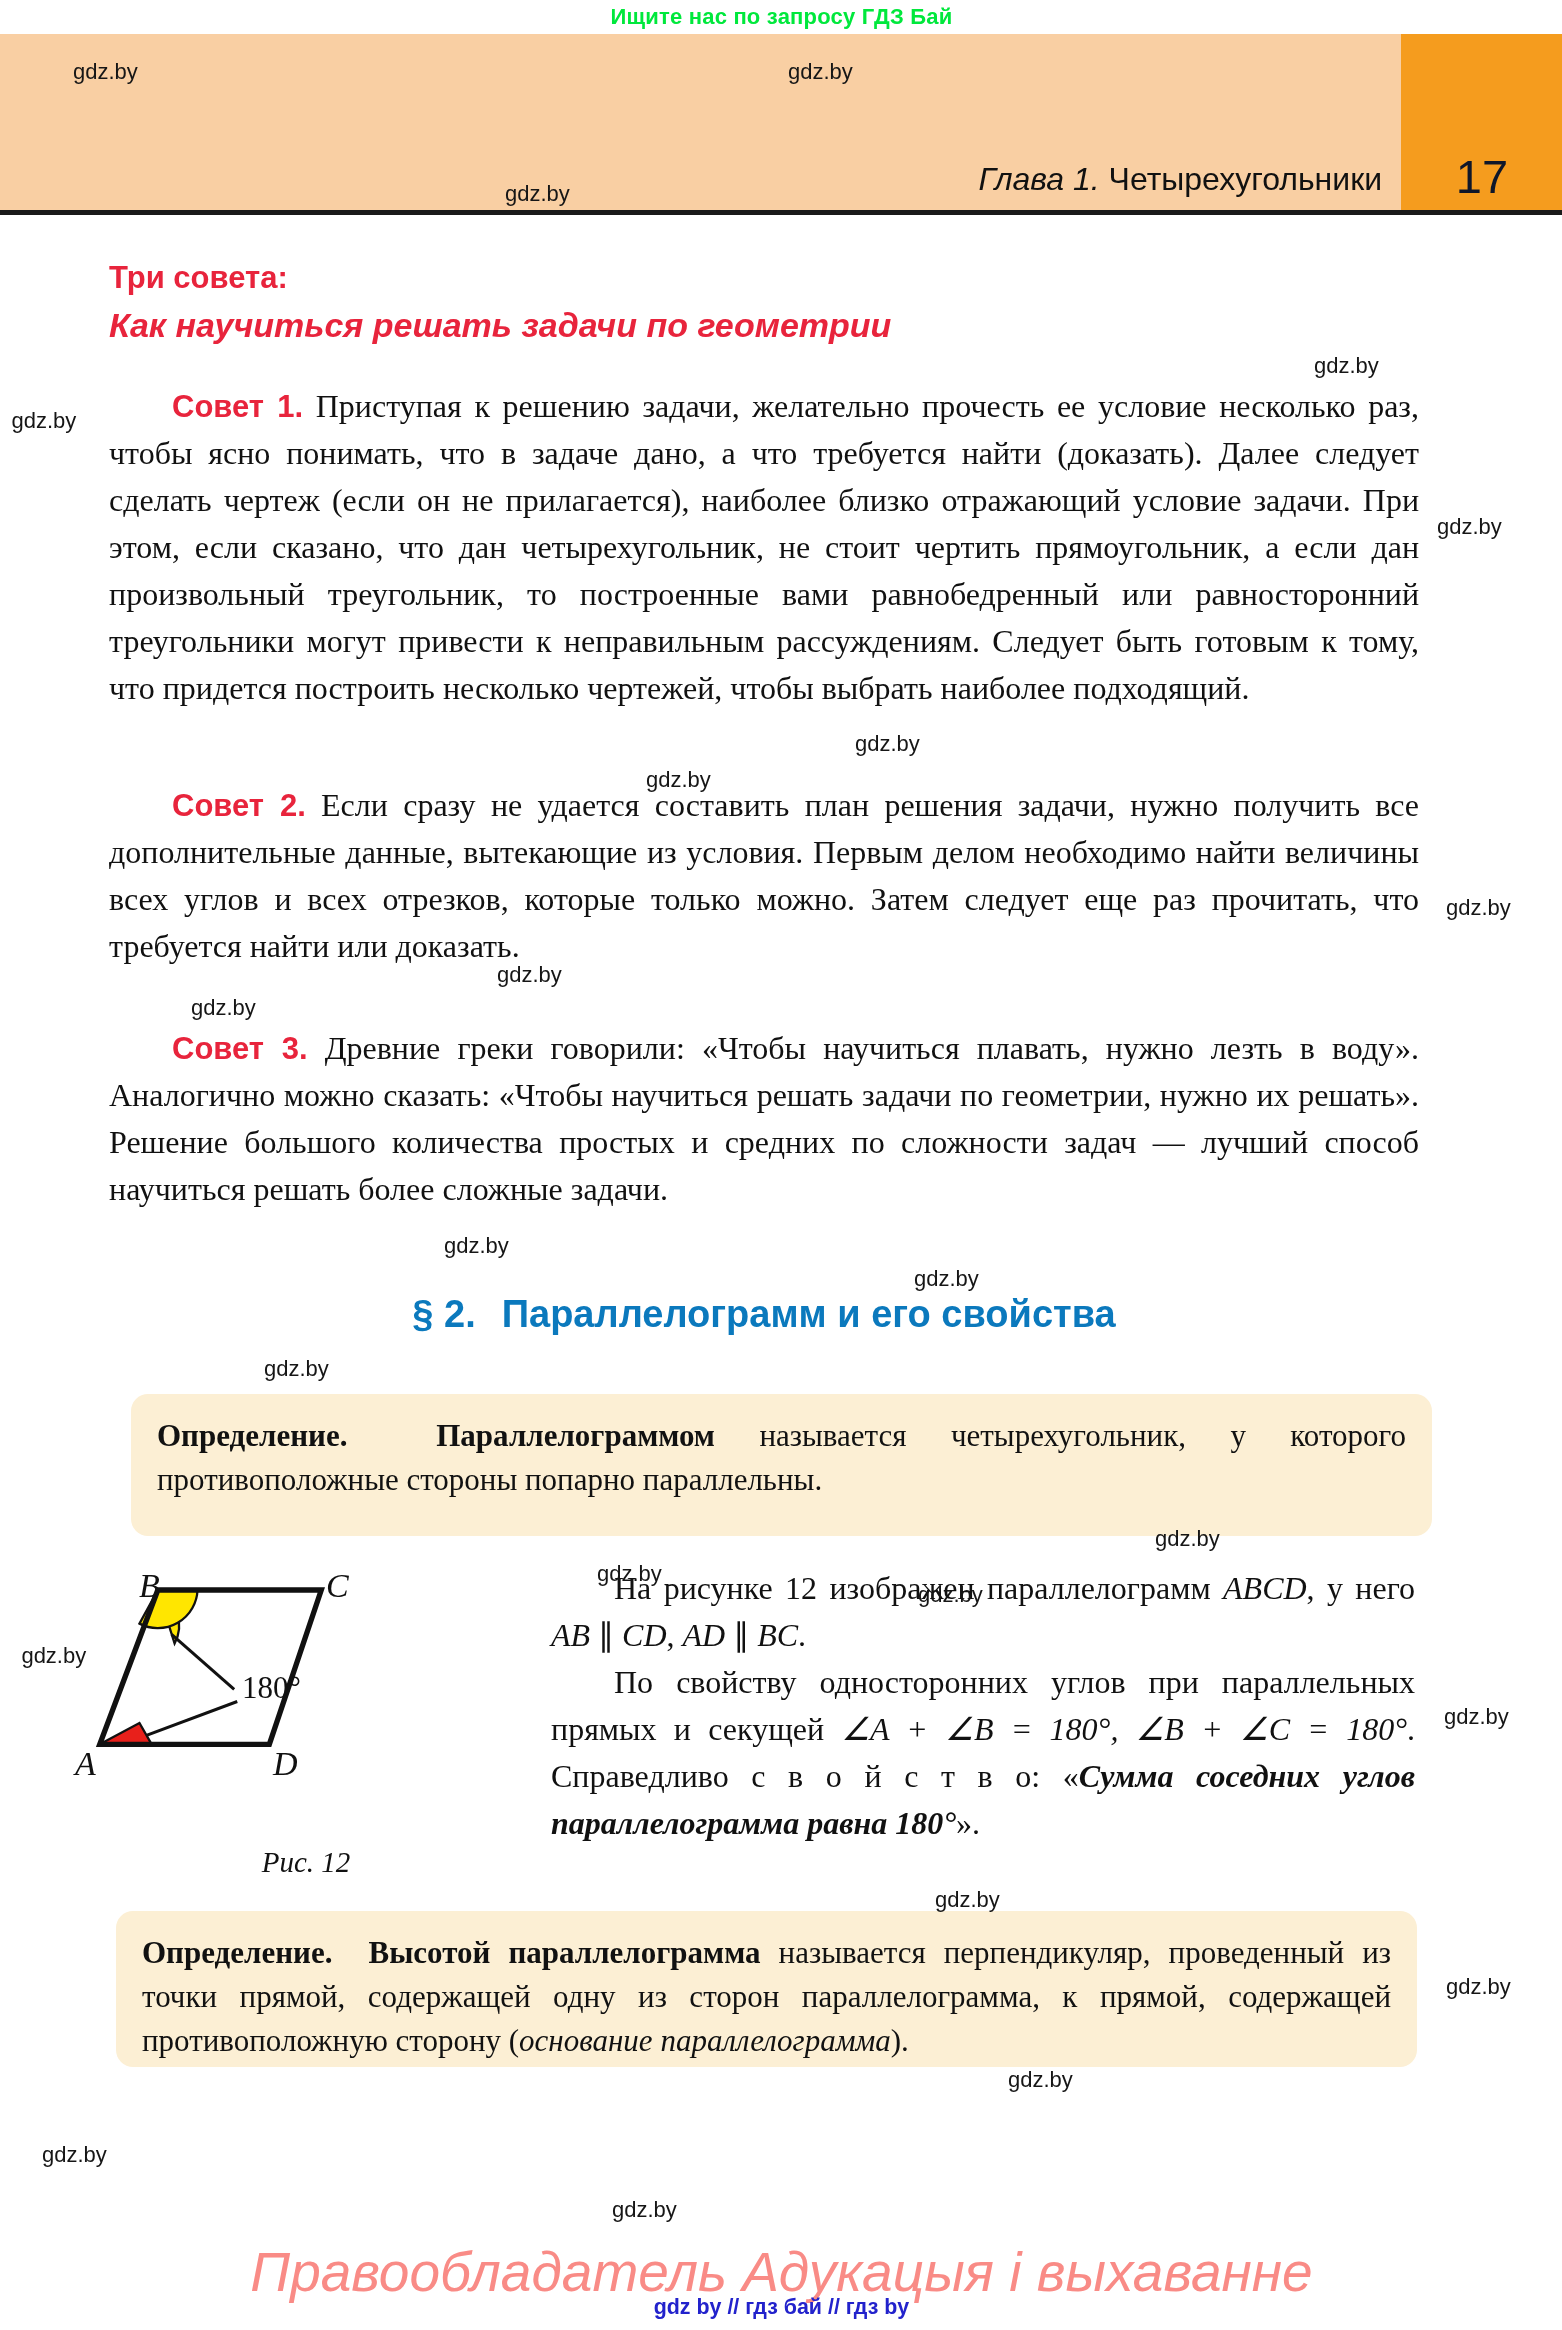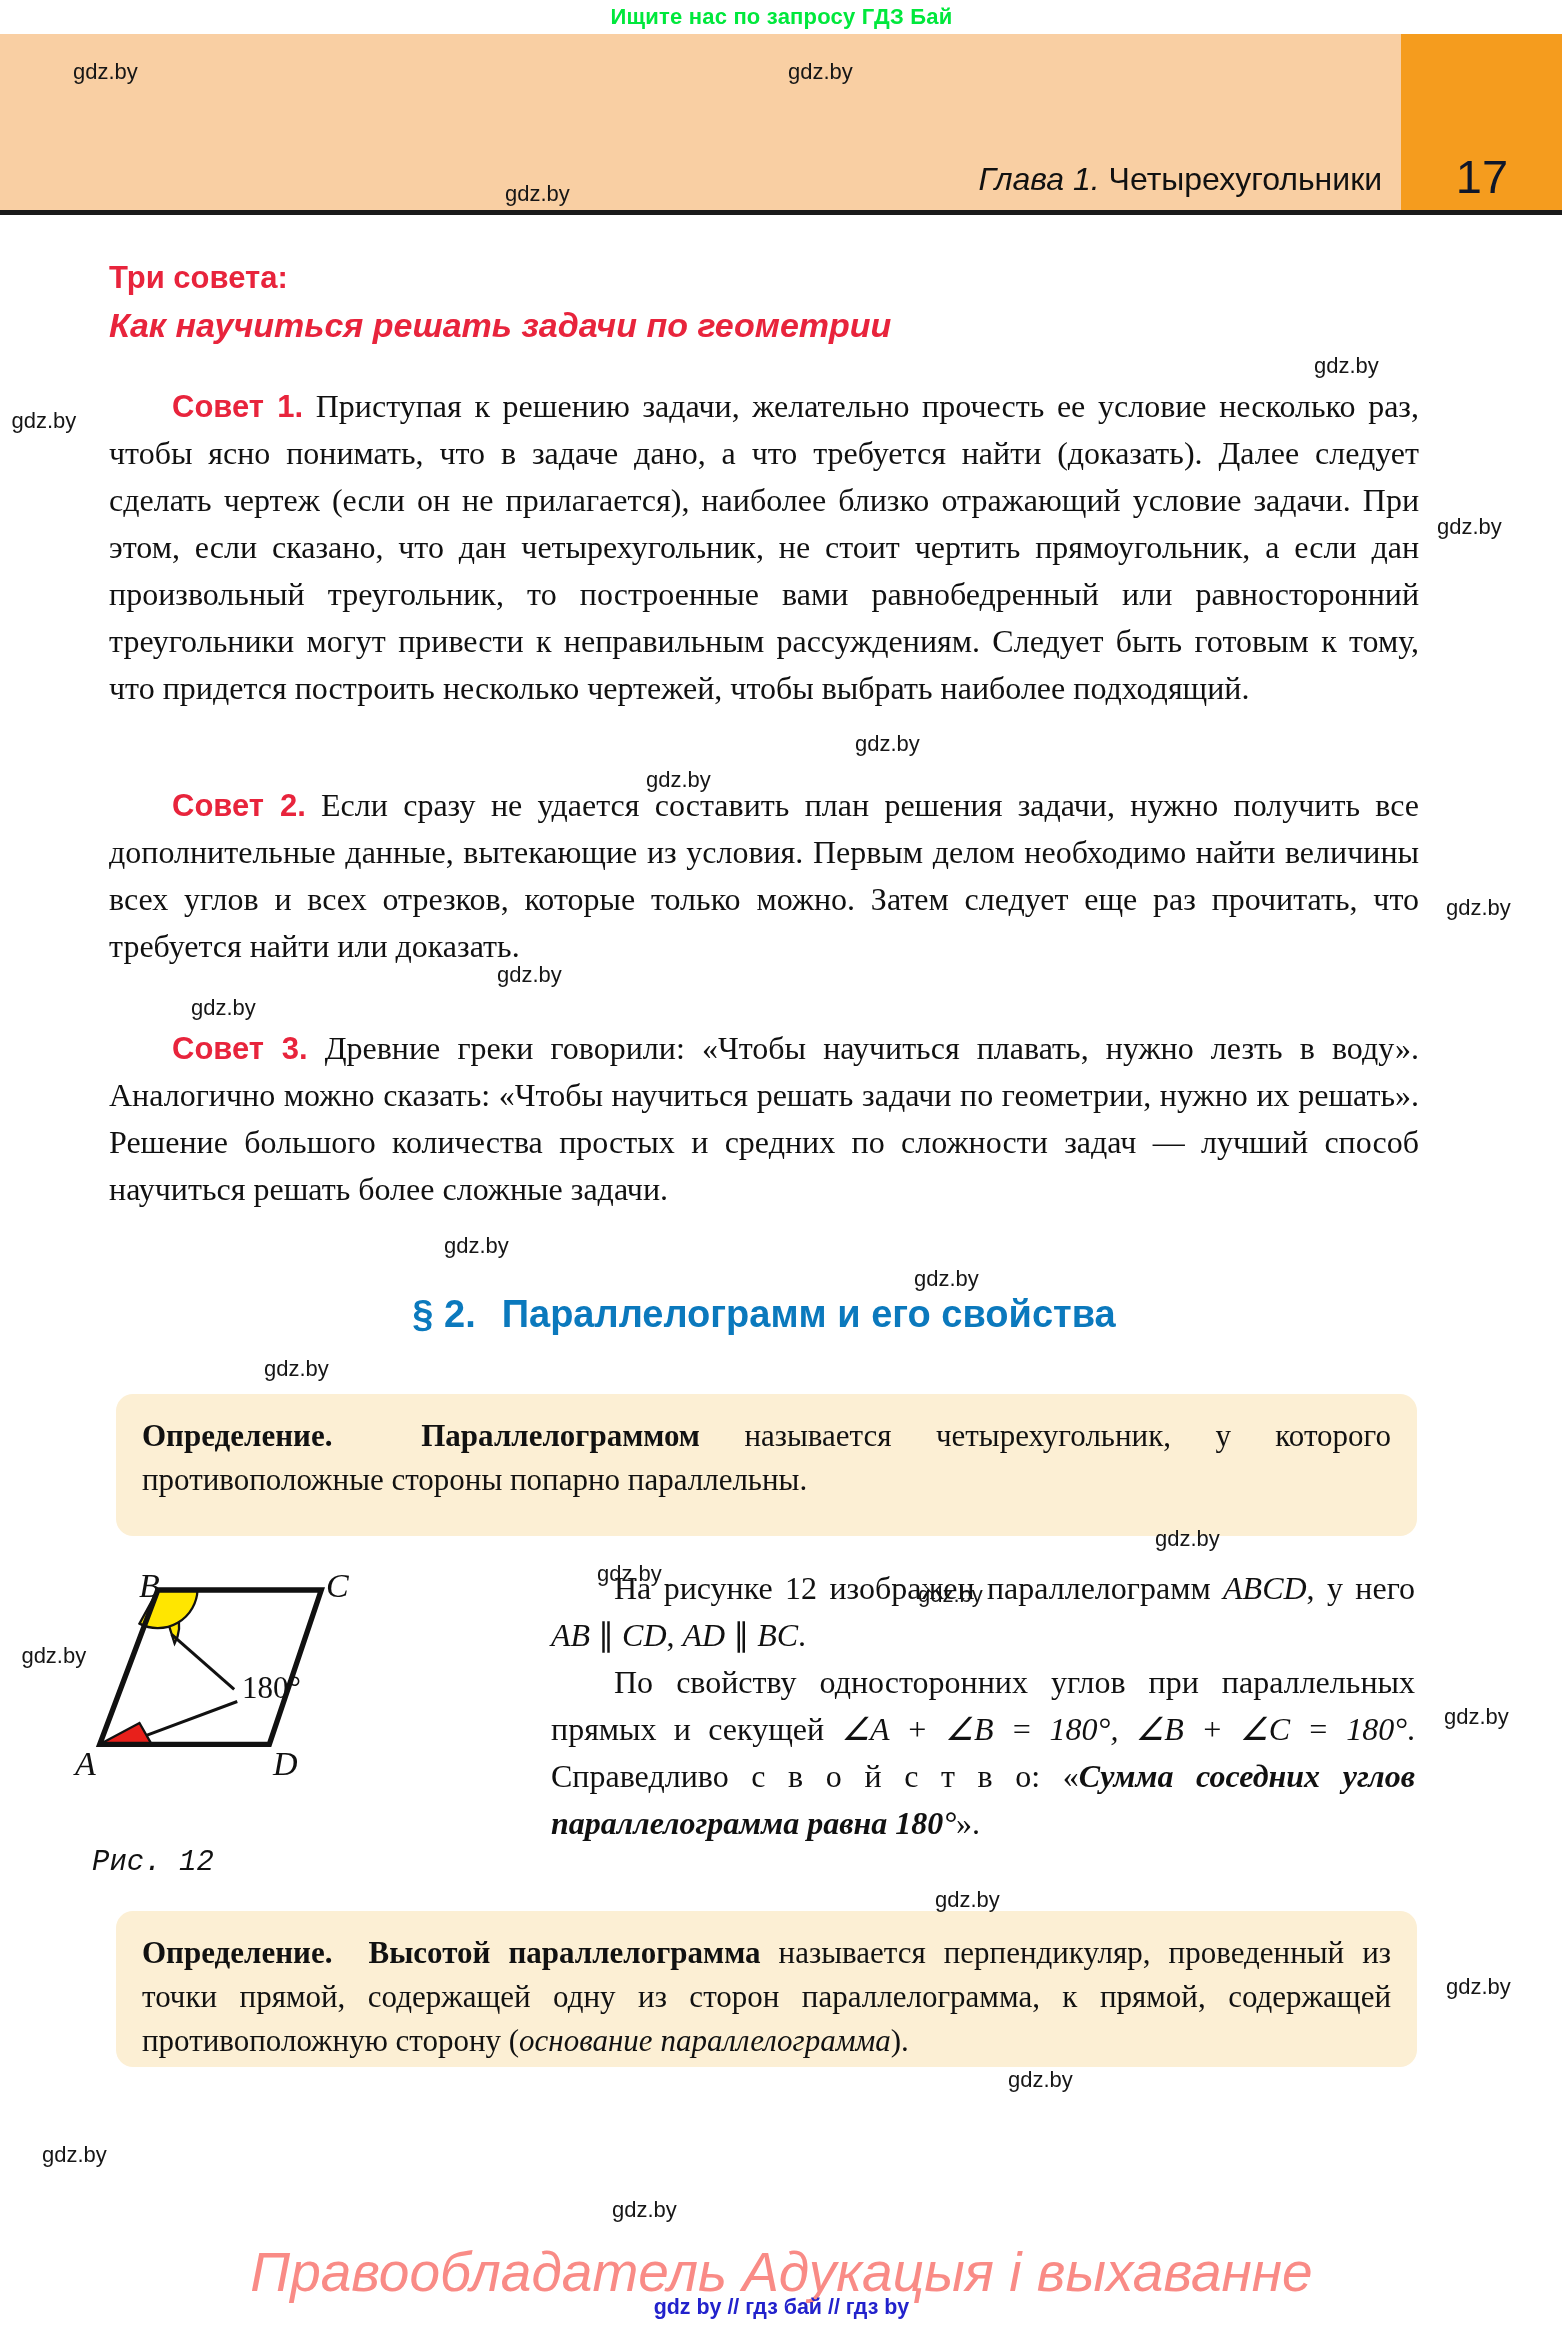--- a/index.html
+++ b/index.html
@@ -74,27 +74,27 @@
   .defbox{
     position:absolute;background:#fcefd4;border-radius:17px;
     box-sizing:border-box;padding:20px 26px 20px 26px;
   }
   .defbox p{
     margin:0;font-family:"Liberation Serif",serif;font-size:31px;
     line-height:44px;text-align:justify;color:#111;
   }
   .defbox b{font-weight:bold;}
   .defbox i{font-style:italic;}
-  #def1{left:116px;top:1394px;width:1301px;height:142px;}
+  #def1{left:131px;top:1394px;width:1301px;height:142px;}
   #def2{left:116px;top:1911px;width:1301px;height:156px;}
   
   .fig-wrap{position:absolute;left:92px;top:1561px;width:428px;height:321px;}
   .fig-cap{
-    position:absolute;left:0;top:285px;width:428px;text-align:left;
-    font-family:Liberation Mono, monospace;font-style:italic;font-size:29px;color:#111;
+    position:absolute;left:0;top:285px;width:428px;text-align:center;
+    font-family:Liberation Serif, serif;font-style:italic;font-size:29px;color:#111;
   }
   .fig-label{
     position:absolute;font-family:"Liberation Serif",serif;font-style:italic;
     font-size:34px;color:#111;
   }
   .deg-label{
     position:absolute;font-family:"Liberation Serif",serif;font-size:31px;color:#111;
   }
   
   .fig-text{

